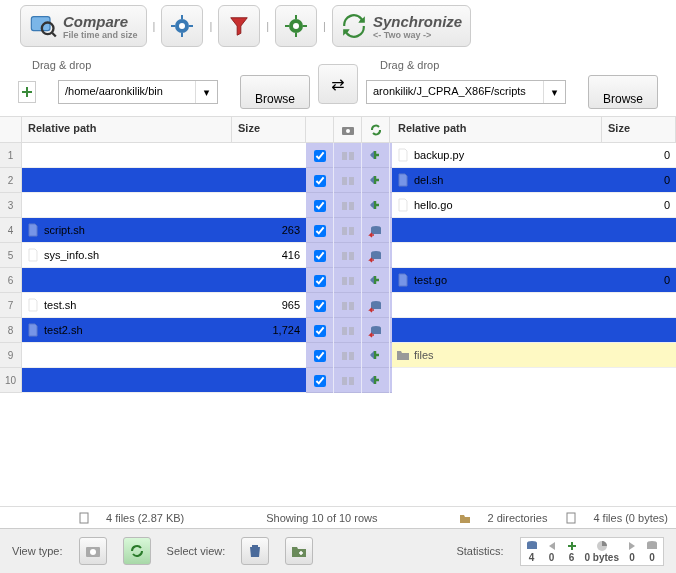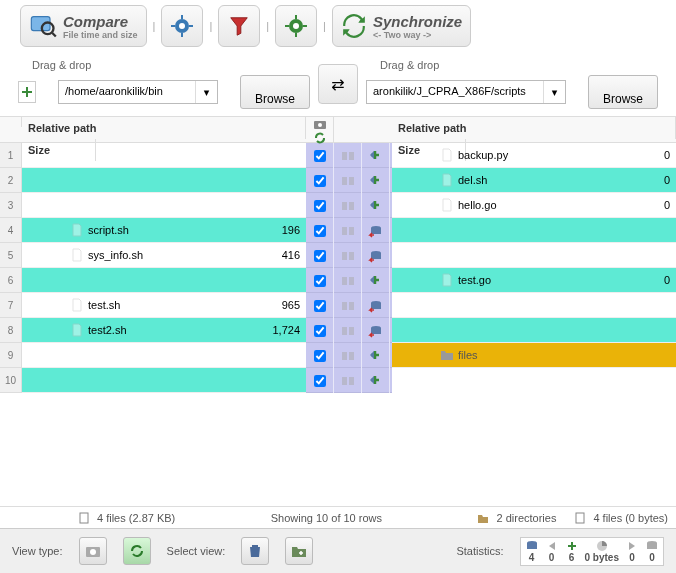--- a/index.html
+++ b/index.html
@@ -21,41 +21,41 @@
 .path-input span { flex: 1; padding: 4px 6px; font-size: 11px; overflow: hidden; white-space: nowrap; }
 .path-input .dd { width: 22px; border-left: 1px solid #ddd; display: flex; align-items: center; justify-content: center; cursor: pointer; }
 .browse-btn { padding: 16px 14px; border: 1px solid #bbb; background: linear-gradient(#fafafa,#e8e8e8); cursor: pointer; font-size: 12px; height: 24px; border-radius: 3px; }
 .swap-btn { width: 40px; height: 40px; border: 1px solid #ccc; border-radius: 4px; background: linear-gradient(#fafafa,#e8e8e8); display: flex; align-items: center; justify-content: center; cursor: pointer; font-size: 16px; }
 
 .grid { display: flex; background: #fff; height: 390px; border-top: 1px solid #ddd; }
 .rownum-col { width: 22px; }
 .left-pane { flex: 1; }
 .mid-pane { width: 86px; }
 .right-pane { flex: 1; }
-.header-row { height: 26px; display: flex; background: #f8f8f8; border-bottom: 1px solid #ddd; flex-direction: column; }
+.header-row { height: 26px; display: flex; background: #f8f8f8; border-bottom: 1px solid #ddd; }
 .hcell { border-right: 1px solid #ddd; padding: 5px 6px; font-size: 11px; color: #333; font-weight: bold; }
 .hcell.path { flex: 1; }
 .hcell.size { width: 74px; }
 .hcell.icon { width: 28px; display: flex; align-items: center; justify-content: center; padding: 0; }
 .hcell.num { width: 22px; }
-.row { height: 25px; display: flex; align-items: center; border-bottom: 1px solid #eee; padding-left: 44px; }
-.row.alt { background: #5eead4; }
+.row { height: 25px; display: flex; align-items: center; border-bottom: 1px solid #eee; }
+.row.alt { background: #1d4ed8; }
 .rownum { width: 22px; text-align: center; font-size: 10px; color: #777; background: #f0f0f0; border-right: 1px solid #ddd; border-bottom: 1px solid #ddd; height: 25px; line-height: 25px; }
 .cell-path { flex: 1; display: flex; align-items: center; gap: 4px; padding: 0 4px; font-size: 11px; }
 .cell-size { width: 74px; text-align: right; padding-right: 6px; font-size: 11px; }
 .file-icon { width: 14px; height: 14px; opacity: 0.4; }
 .folder-icon { width: 14px; height: 14px; fill: #888; }
 .folder-txt { color: #555; }
 .mid-cell { width: 28px; height: 25px; display: flex; align-items: center; justify-content: center; border-right: 1px solid #e8e8f8; }
 .mid-row { display: flex; height: 25px; background: #c8c8f0; border-bottom: 1px solid #b8b8e0; }
 .chk { width: 12px; height: 12px; }
 .cat-icon { width: 14px; height: 14px; opacity: 0.5; }
 
 .status { height: 22px; display: flex; align-items: center; background: #fff; border-top: 1px solid #ddd; font-size: 11px; color: #555; padding: 0 8px; gap: 18px; }
-.status .seg { display: flex; align-items: center; gap: 7px; }
+.status .seg { display: flex; align-items: center; gap: 16px; }
 .status .mid { flex: 1; text-align: center; }
 
 .footer { height: 45px; display: flex; align-items: center; background: #efefef; border-top: 1px solid #ccc; padding: 0 12px; gap: 16px; font-size: 11px; color: #555; }
 .foot-btn { width: 28px; height: 28px; border: 1px solid #bbb; border-radius: 3px; background: linear-gradient(#fafafa,#e0e0e0); display: flex; align-items: center; justify-content: center; cursor: pointer; }
 .stats-box { display: flex; border: 1px solid #ccc; padding: 2px 4px; gap: 6px; background: #fff; }
 .stat { display: flex; flex-direction: column; align-items: center; font-size: 9px; }
 .stat .v { font-size: 10px; font-weight: bold; }
 
 svg { display: block; }
 .sync-icon { width: 26px; height: 26px; }
@@ -189,21 +189,21 @@
           <div class="cell-path"></div>
           <div class="cell-size"></div>
         </div>
         <div class="row alt">
           <div class="cell-path">
             <svg class="file-icon" viewBox="0 0 14 14">
               <path d="M3 1 L9 1 L11 3 L11 13 L3 13 Z" fill="#fff" stroke="#bbb"></path>
             </svg>
             <span>script.sh</span>
           </div>
-          <div class="cell-size">196</div>
+          <div class="cell-size">263</div>
         </div>
         <div class="row">
           <div class="cell-path">
             <svg class="file-icon" viewBox="0 0 14 14">
               <path d="M3 1 L9 1 L11 3 L11 13 L3 13 Z" fill="#fff" stroke="#bbb"></path>
             </svg>
             <span>sys_info.sh</span>
           </div>
           <div class="cell-size">416</div>
         </div>
@@ -482,21 +482,21 @@
           <div class="cell-size">0</div>
         </div>
         <div class="row">
           <div class="cell-path"></div>
           <div class="cell-size"></div>
         </div>
         <div class="row alt">
           <div class="cell-path"></div>
           <div class="cell-size"></div>
         </div>
-        <div class="row" style="background:#eab308">
+        <div class="row" style="background:#fef9c3">
           <div class="cell-path">
             <svg class="folder-icon" viewBox="0 0 14 14">
               <path d="M1 3 L5 3 L6 5 L13 5 L13 12 L1 12 Z" fill="#999"></path>
             </svg>
             <span class="folder-txt">files</span>
           </div>
           <div class="cell-size"><folder></folder></div>
         </div>
       </div>
   </div>

